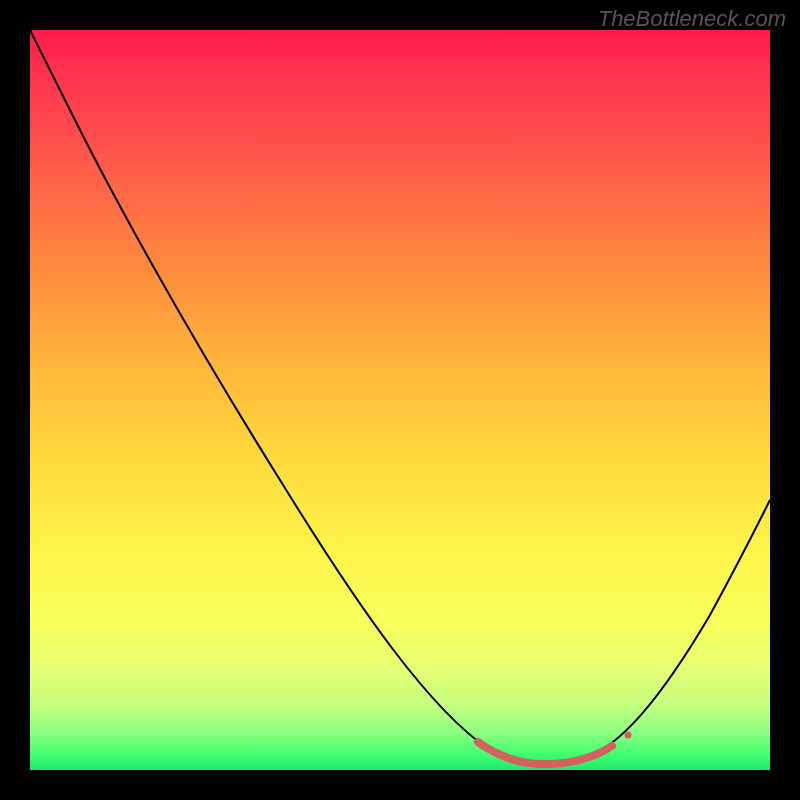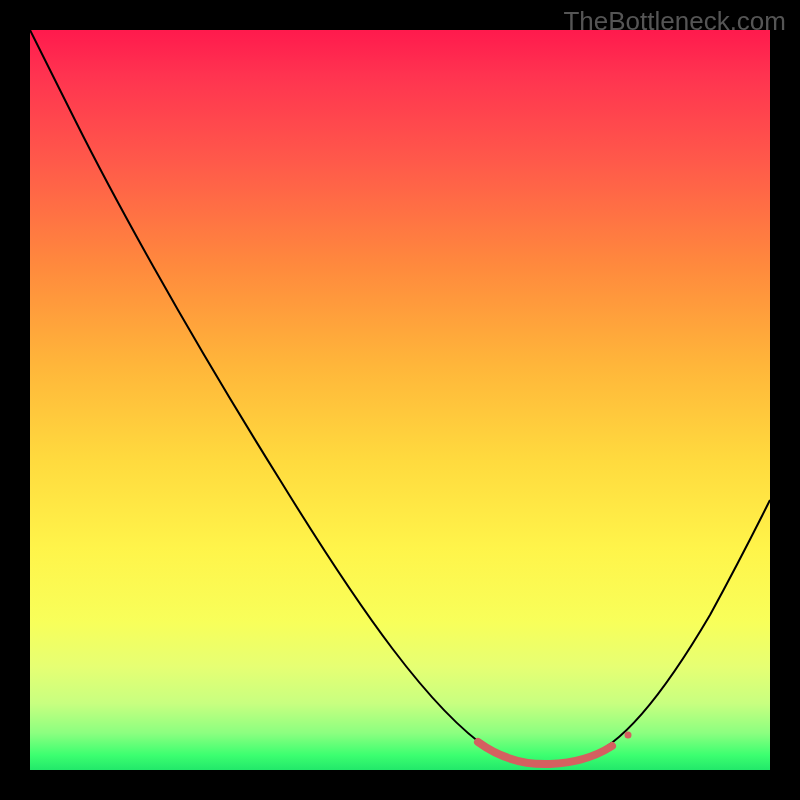--- a/index.html
+++ b/index.html
@@ -9,23 +9,24 @@
     height: 800px;
     background: #000;
     position: relative;
     font-family: Arial, sans-serif;
   }
   .watermark {
     position: absolute;
     top: 6px;
     right: 14px;
     color: #555;
-    font-size: 26px;
+    font-size: 22px;
     font-weight: 500;
     z-index: 10;
+    font-style: italic;
   }
   .plot {
     position: absolute;
     top: 30px;
     left: 30px;
     width: 740px;
     height: 740px;
     background: linear-gradient(to bottom,
       #ff1a4d 0%,
       #ff3350 6%,

